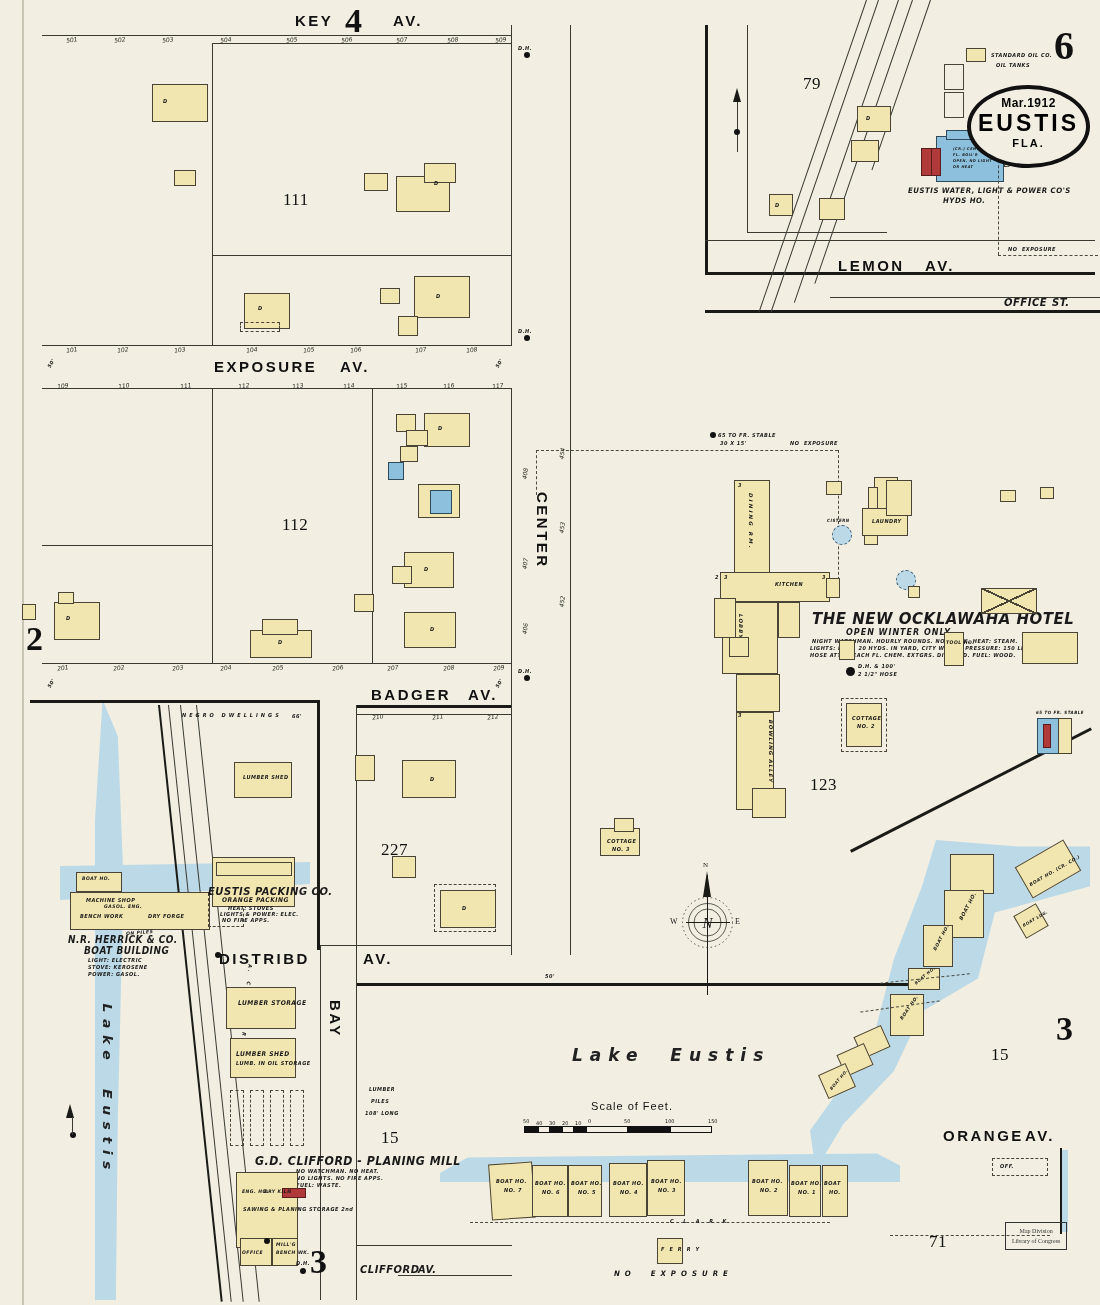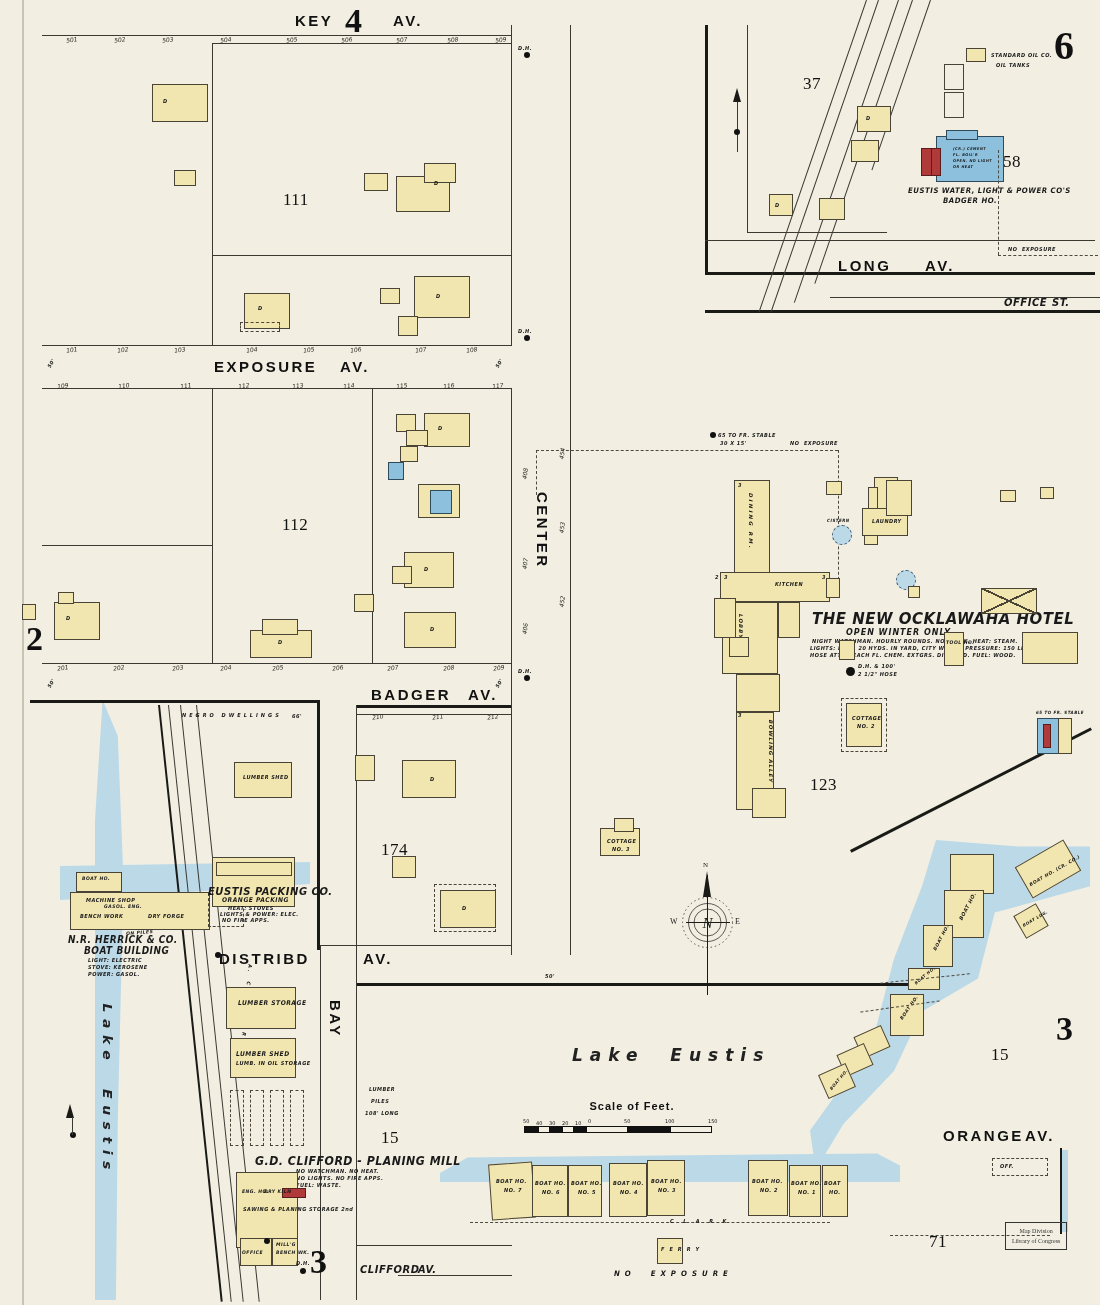--- a/index.html
+++ b/index.html
@@ -40,21 +40,21 @@
   .cistern{position:absolute;border-radius:50%;background:#bcd9e8;border:1px dashed #33536a;}
   
   #cart{position:absolute;border:4px solid #111;border-radius:50%;background:#f2efe2;
         text-align:center;}
   #cart .d{font-family:"Liberation Sans",sans-serif;font-weight:bold;font-size:12px;letter-spacing:.5px;}
   #cart .t{font-family:"Liberation Sans",sans-serif;font-weight:bold;font-size:23px;letter-spacing:3px;}
   #cart .s{font-family:"Liberation Sans",sans-serif;font-weight:bold;font-size:11px;letter-spacing:2px;}
   #sheetno{position:absolute;font-family:"Liberation Serif",serif;font-weight:700;font-size:40px;color:#111;}
   
   #scalewrap{position:absolute;}
-  #scaletitle{font-family:"Liberation Sans",sans-serif;font-size:11px;letter-spacing:1px;text-align:center;color:#111;font-weight:bold;}
+  #scaletitle{font-family:"Liberation Sans",sans-serif;font-size:11px;letter-spacing:1px;text-align:center;color:#111;}
   .sbar{position:absolute;height:7px;background:#111;}
   .sbaro{position:absolute;height:7px;border:1px solid #111;background:#f2efe2;box-sizing:border-box;}
   .stick{position:absolute;font-family:"DejaVu Sans",sans-serif;font-size:5px;color:#111;}
   
   #loc{position:absolute;border:1px solid #333;padding:3px 6px;text-align:center;
        font-family:"Liberation Serif",serif;font-size:6px;color:#333;line-height:1.7;background:transparent;}
   
   #edgeL{position:absolute;left:22px;top:0;width:2px;height:1305px;background:#c9c5b4;}
 </style>
 </head>
@@ -120,42 +120,42 @@
   <span class="lbl hand tiny" style="left:887px;top:95px;transform:rotate(72deg);"></span>
 
   <div class="line" style="left:168px;top:705px;width:1px;height:600px;background:#3a3a33;transform:rotate(-6deg);transform-origin:50% 0;"></div>
   <div class="line" style="left:180px;top:705px;width:1px;height:600px;background:#3a3a33;transform:rotate(-6deg);transform-origin:50% 0;"></div>
   <div class="line" style="left:196px;top:705px;width:1px;height:600px;background:#3a3a33;transform:rotate(-6deg);transform-origin:50% 0;"></div>
   <div class="line thick" style="left:158px;top:705px;width:2px;height:600px;background:#1a1a16;transform:rotate(-6deg);transform-origin:50% 0;"></div>
   <span class="lbl hand tiny" style="left:208px;top:1000px;transform:rotate(95deg);letter-spacing:2px;">A.  C.  L.  R.  R.</span>
 
   <span class="lbl blocknum" style="left:283px;top:190px;">111</span>
   <span class="lbl blocknum" style="left:282px;top:515px;">112</span>
-  <span class="lbl blocknum" style="left:381px;top:840px;">174</span>
+  <span class="lbl blocknum" style="left:381px;top:840px;">227</span>
   <span class="lbl blocknum" style="left:810px;top:775px;">123</span>
   <span class="lbl blocknum" style="left:1003px;top:152px;">58</span>
-  <span class="lbl blocknum" style="left:803px;top:74px;">37</span>
+  <span class="lbl blocknum" style="left:803px;top:74px;">79</span>
   <span class="lbl blocknum" style="left:991px;top:1045px;">15</span>
   <span class="lbl blocknum" style="left:929px;top:1232px;">71</span>
   <span class="lbl bignum" style="left:26px;top:620px;">2</span>
   <span class="lbl bignum" style="left:1056px;top:1010px;">3</span>
   <span class="lbl bignum" style="left:310px;top:1243px;">3</span>
   <span class="lbl blocknum" style="left:381px;top:1128px;">15</span>
 
   <span class="lbl street" style="left:295px;top:12px;">KEY</span>
   <span class="lbl bignum" style="left:345px;top:2px;">4</span>
   <span class="lbl street" style="left:393px;top:12px;">AV.</span>
 
   <span class="lbl street" style="left:214px;top:358px;">EXPOSURE</span>
   <span class="lbl street" style="left:340px;top:358px;">AV.</span>
 
   <span class="lbl street" style="left:371px;top:686px;">BADGER</span>
   <span class="lbl street" style="left:468px;top:686px;">AV.</span>
 
-  <span class="lbl street" style="left:838px;top:257px;">LONG</span>
+  <span class="lbl street" style="left:838px;top:257px;">LEMON</span>
   <span class="lbl street" style="left:925px;top:257px;">AV.</span>
 
   <span class="lbl hand sm" style="left:1004px;top:297px;font-size:10px;">OFFICE</span>
   <span class="lbl hand sm" style="left:1052px;top:297px;font-size:10px;">ST.</span>
 
   <span class="lbl street" style="left:219px;top:950px;">DISTRIBD</span>
   <span class="lbl street" style="left:363px;top:950px;">AV.</span>
 
   <span class="lbl hand" style="left:360px;top:1264px;font-size:10px;">CLIFFORD</span>
   <span class="lbl hand" style="left:418px;top:1264px;font-size:10px;">AV.</span>
@@ -349,27 +349,32 @@
 
   <div class="line vl" style="left:737px;top:92px;height:60px;"></div>
   <div style="position:absolute;left:733px;top:88px;width:0;height:0;border-left:4px solid transparent;border-right:4px solid transparent;border-bottom:14px solid #1a1a16;"></div>
   <div class="hyd" style="left:734px;top:129px;"></div>
 
   <div class="bldg blue" style="left:936px;top:136px;width:68px;height:46px;"></div>
   <div class="bldg blue" style="left:946px;top:130px;width:32px;height:10px;"></div>
   <div class="bldg red" style="left:921px;top:148px;width:20px;height:28px;"></div>
   <div class="line vl" style="left:931px;top:148px;height:28px;background:#5a1c1c;"></div>
   <span class="lbl hand" style="left:908px;top:187px;font-size:7px;text-align:center;">EUSTIS WATER, LIGHT &amp; POWER CO'S</span>
-  <span class="lbl hand" style="left:943px;top:197px;font-size:7px;">BADGER HO.</span>
+  <span class="lbl hand" style="left:943px;top:197px;font-size:7px;">HYDS HO.</span>
   <span class="lbl hand tiny" style="left:953px;top:148px;font-size:3.5px;width:40px;white-space:normal;line-height:1.5;">(CR.) CEMENT FL. BOIL'R OPEN. NO LIGHT OR HEAT</span>
 
   <div class="dashv" style="left:998px;top:150px;height:105px;"></div>
   <div class="dashl" style="left:998px;top:255px;width:100px;"></div>
   <span class="lbl hand tiny" style="left:1008px;top:246px;">NO  EXPOSURE</span>
 
+  <div id="cart" style="left:967px;top:85px;width:115px;height:68px;padding-top:7px;">
+    <div class="d">Mar.1912</div>
+    <div class="t">EUSTIS</div>
+    <div class="s">FLA.</div>
+  </div>
   <span id="sheetno" style="left:1054px;top:22px;">6</span>
 
   <div class="dashv" style="left:838px;top:450px;height:140px;"></div>
   <div class="dashl" style="left:536px;top:450px;width:302px;"></div>
   <div class="dashv" style="left:536px;top:450px;height:45px;"></div>
   <span class="lbl hand tiny" style="left:790px;top:440px;">NO  EXPOSURE</span>
   <div class="hyd" style="left:710px;top:432px;"></div>
   <span class="lbl hand tiny" style="left:718px;top:432px;">65 TO FR. STABLE</span>
   <span class="lbl hand tiny" style="left:720px;top:440px;">30 X 15'</span>
 

